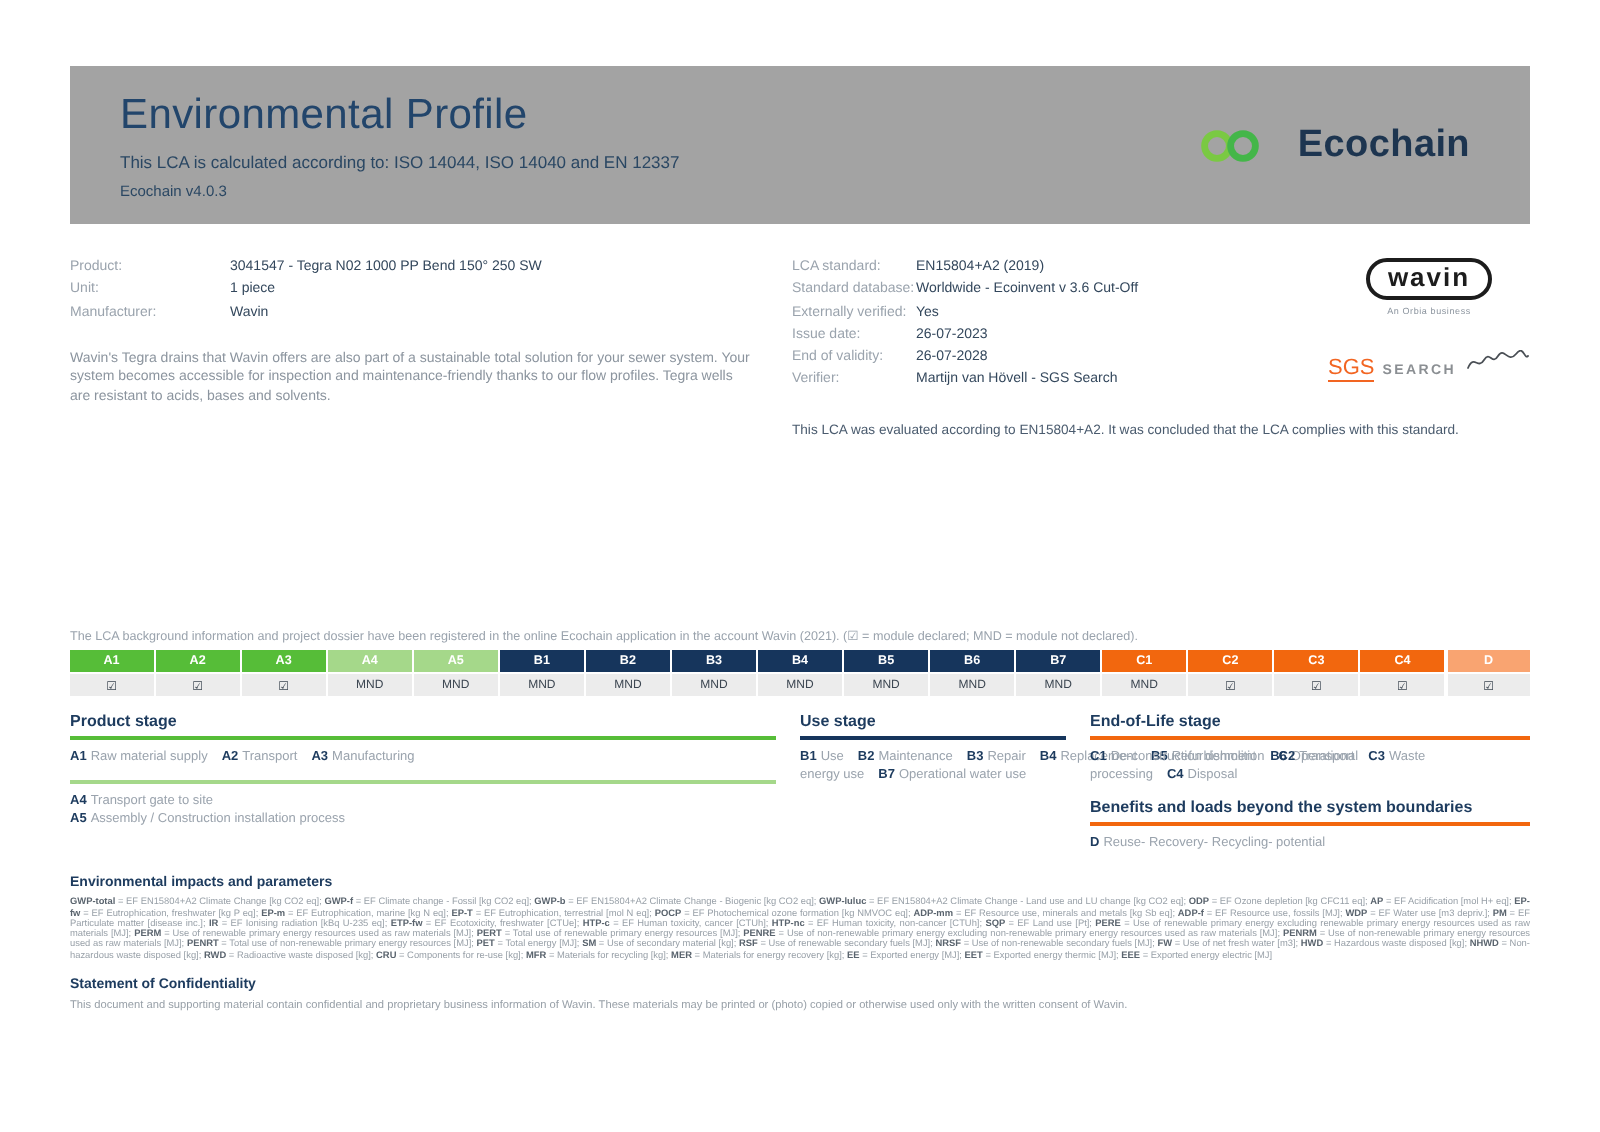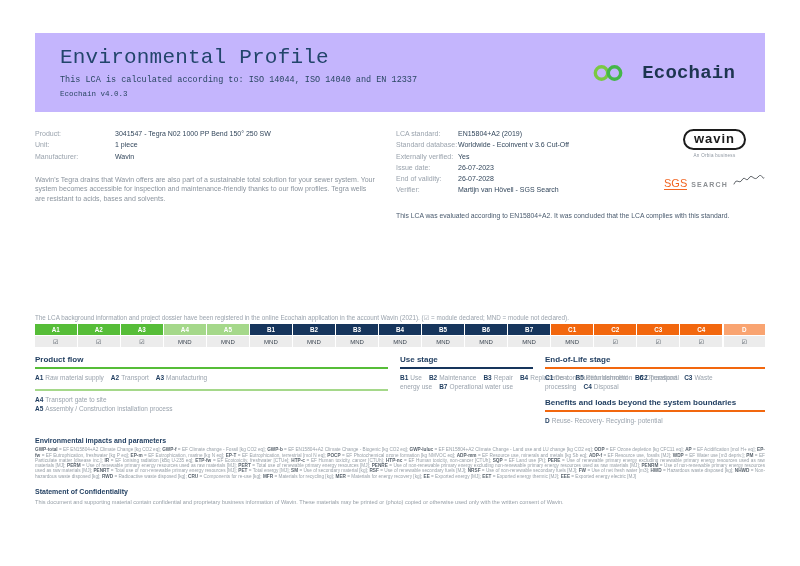--- a/index.html
+++ b/index.html
@@ -1,21 +1,21 @@
 <!DOCTYPE html>
 <html><head>
 <meta charset="utf-8">
 <style>
   * { margin:0; padding:0; box-sizing:border-box; }
   html,body { background:#ffffff; }
   body { width:800px; height:566px; font-family:"Liberation Sans", sans-serif; color:#33475c; overflow:hidden; }
   .page { width:800px; height:566px; padding:33px 35px 0 35px; position:relative; background:#fff; }
 
   
-  .band { background:#c4b5fd; height:79px; padding:13px 25px; position:relative;font-family:Liberation Mono, monospace; }
+  .band { background:#a3a3a3; height:79px; padding:13px 25px; position:relative; }
   .band h1 { font-size:21px; font-weight:500; color:#22456b; letter-spacing:.2px; }
   .band .sub { font-size:8.5px; color:#2a4763; margin-top:6px; }
   .band .ver { font-size:7.5px; color:#2a4763; margin-top:5px; }
   .eco-logo { position:absolute; right:30px; top:29px; display:flex; align-items:center; gap:17px; }
   .eco-logo .txt { font-size:19px; font-weight:700; color:#1d3550; letter-spacing:.2px; }
 
   
   .info { display:flex; margin-top:16px; }
   .info-left { width:365px; padding-right:18px; }
   .info-right { flex:1; display:flex; flex-direction:column; }
@@ -291,21 +291,21 @@
             <span>D</span>
           </div>
           <div class="mod-status">☑</div>
         </div>
       </div>
   </section>
 
   <section class="stages">
     <div class="col pad">
       <div class="stage">
-        <h3>Product flow</h3>
+        <h3>Product stage</h3>
         <div class="rule r-product"></div>
         <div class="items">
           
         <span class="item"><b>A1</b><span>Raw material supply</span></span><span class="item"><b>A2</b><span>Transport</span></span><span class="item"><b>A3</b><span>Manufacturing</span></span></div>
       </div>
       <div class="stage">
         <div class="rule r-construction"></div>
         <div class="items block">
 
         <span class="item"><b>A4</b><span>Transport gate to site</span></span>

